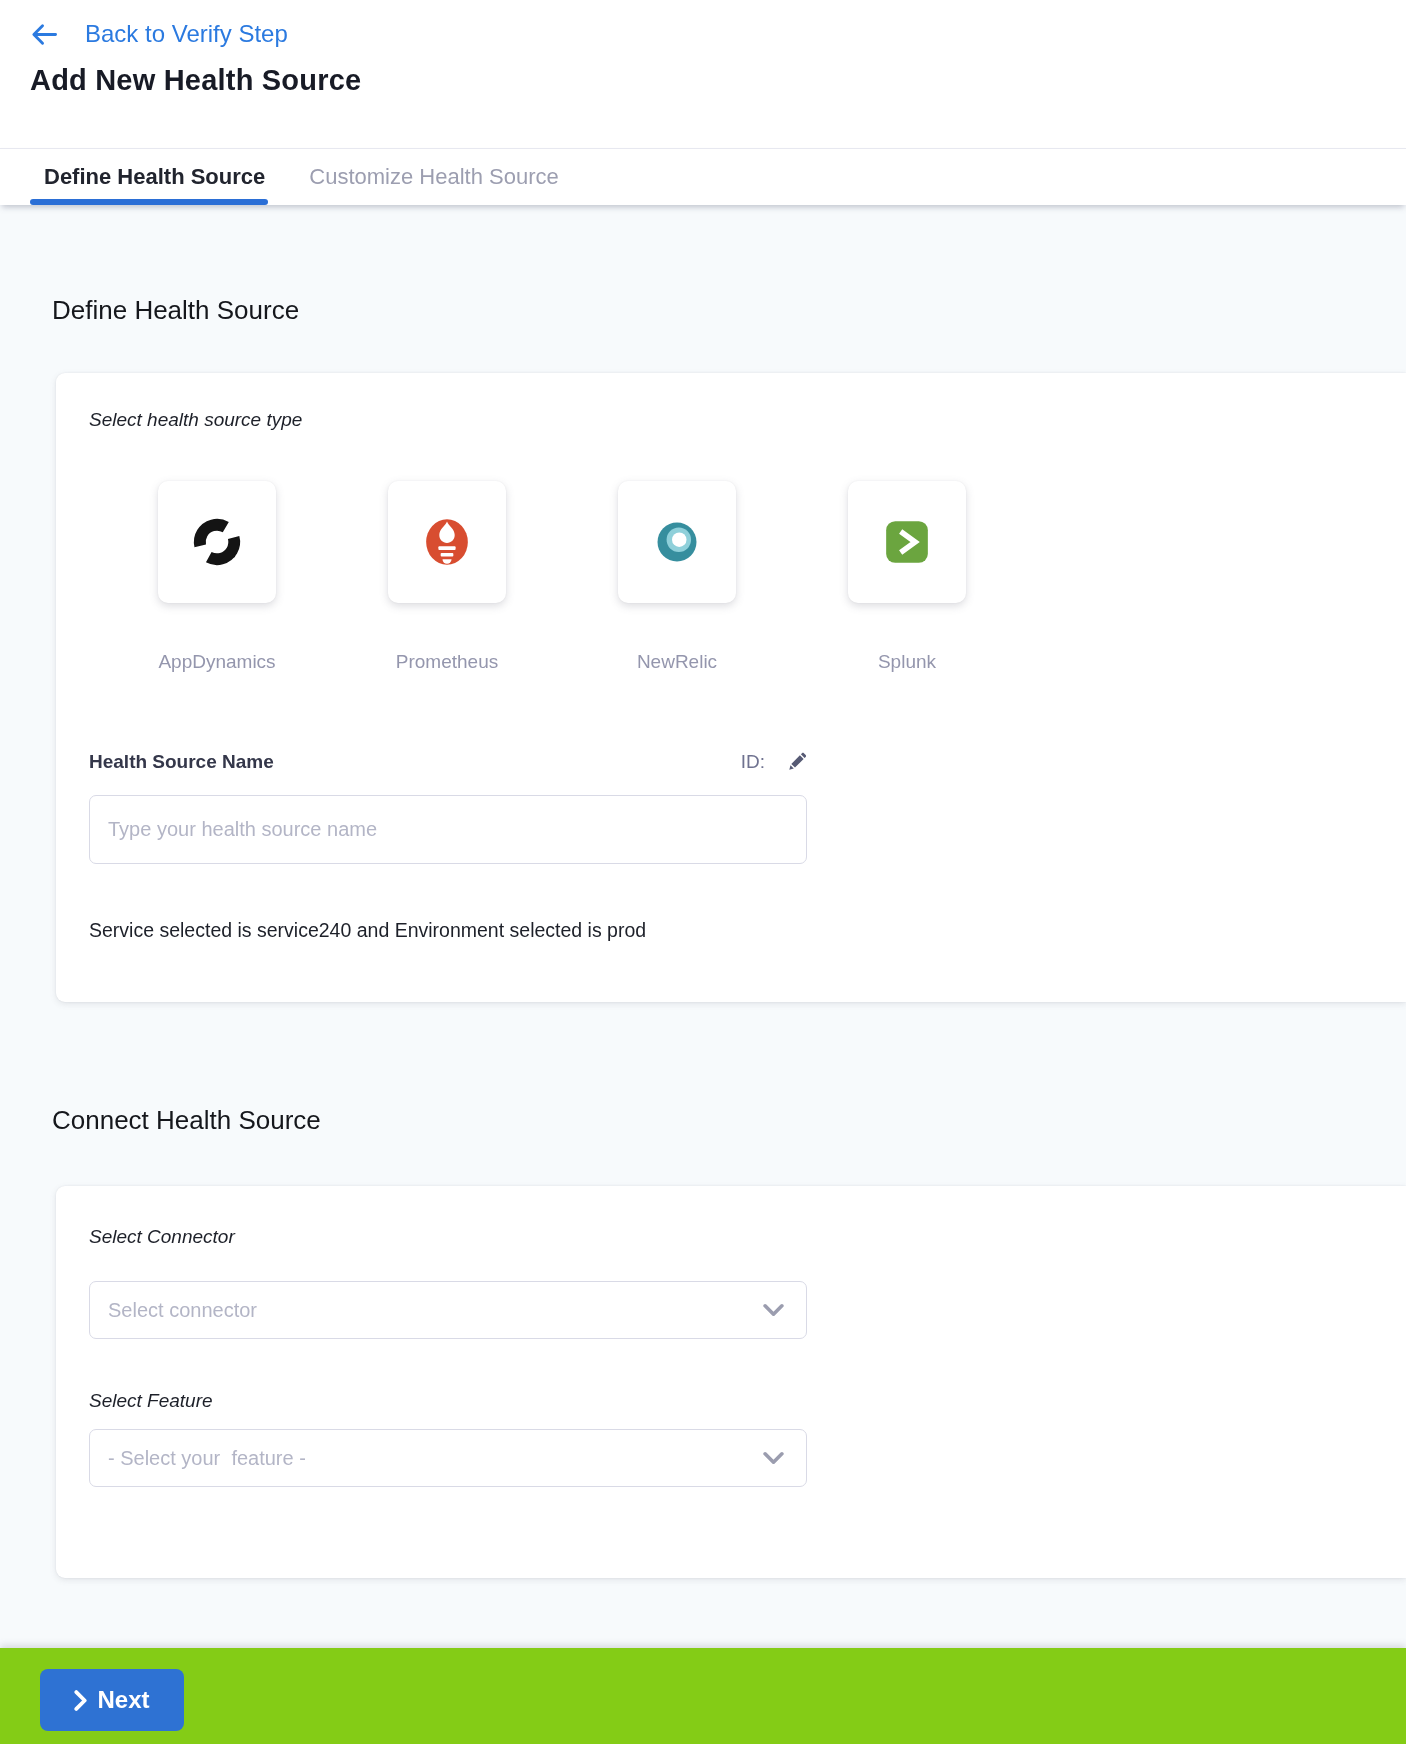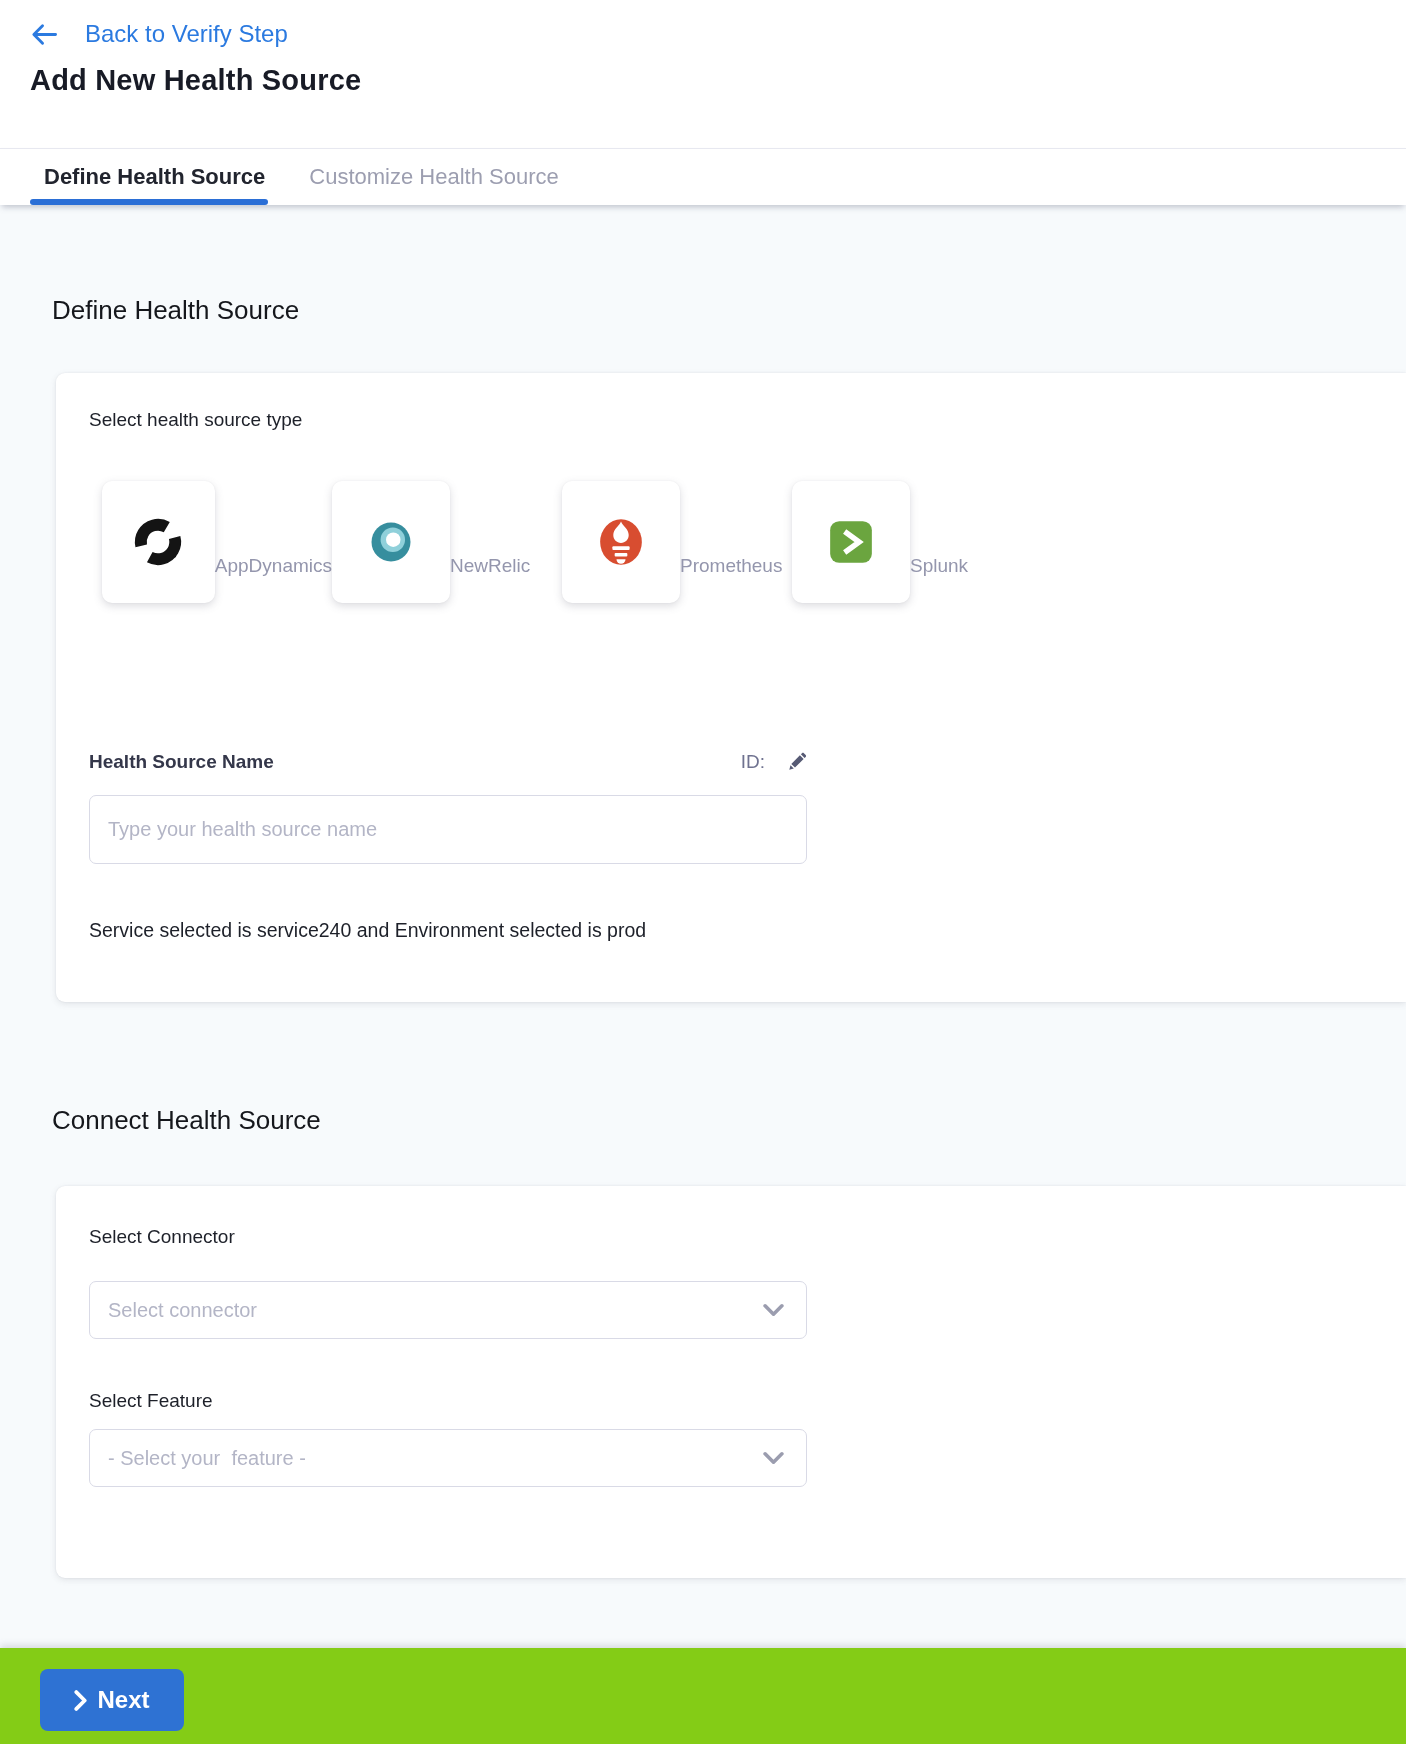--- a/index.html
+++ b/index.html
@@ -24,26 +24,26 @@
   .content { position:absolute; left:0; top:205px; width:1406px; height:1443px; background:#f7fafc; }
   .section-heading { position:absolute; left:52px; font-size:26px; font-weight:400; color:#15171c; }
   .h-define { top:90px; }
   .h-connect { top:900px; }
 
   .card { position:absolute; left:56px; width:1350px; background:#ffffff; border-radius:9px 0 0 9px;
           box-shadow:0 0 2px rgba(40,41,61,.08), 0 2px 6px rgba(96,97,112,.14); }
   .card1 { top:168px; height:629px; }
   .card2 { top:981px; height:392px; }
 
-  .card-label { position:absolute; left:33px; font-size:19px; color:#1d2029; }
+  .card-label { position:absolute; left:33px; font-size:19px; color:#1d2029;font-style:italic; }
   .lbl-type { top:36px; }
 
   
   .tiles { position:absolute; left:46px; top:108px; display:flex; }
-  .tile-wrap { width:230px; display:flex; flex-direction:row; align-items:center; }
+  .tile-wrap { width:230px; display:flex; flex-direction:column; align-items:center; }
   .tile { width:118px; height:122px; background:#ffffff; border-radius:10px; cursor:pointer;
           box-shadow:0 3px 9px rgba(96,97,112,.22), 0 0 2px rgba(40,41,61,.06);
           display:flex; align-items:center; justify-content:center; }
   .tile svg { width:58px; height:58px; }
   .tile-label { margin-top:48px; font-size:19px; color:#9496ad; white-space:nowrap; }
 
   
   .name-row { position:absolute; left:33px; top:378px; width:718px; display:flex; justify-content:space-between; align-items:flex-end; }
   .field-label { font-size:19px; font-weight:bold; color:#34374a; }
   .id-block { display:flex; align-items:center; gap:22px; }
@@ -113,42 +113,42 @@
             </span>
           </div>
           <div class="tile-label">AppDynamics</div>
         </div>
 
 
         <div class="tile-wrap">
           <div class="tile">
             <span style="display:flex;">
               <svg viewBox="0 0 64 64">
-                <circle cx="32" cy="32" r="21.5" fill="#368e9e"></circle>
-                <circle cx="34" cy="29.5" r="13.5" fill="#8fd0da"></circle>
-                <circle cx="34.5" cy="29.5" r="8" fill="#ffffff"></circle>
-              </svg>
-            </span>
-          </div>
-          <div class="tile-label">NewRelic</div>
-        </div>
-
-        <div class="tile-wrap">
-          <div class="tile">
-            <span style="display:flex;">
-              <svg viewBox="0 0 64 64">
                 <ellipse cx="32" cy="32" rx="23" ry="25" fill="#d84d30"></ellipse>
                 <path fill="#ffffff" d="M32 9.5c2 5 8.5 8.5 8.5 14.8 0 5-3.8 8.7-8.5 8.7s-8.5-3.7-8.5-8.7c0-6.3 6.5-9.8 8.5-14.8z"></path>
                 <rect x="22.5" y="36.8" width="19" height="4" rx="1" fill="#ffffff"></rect>
                 <rect x="25" y="44.2" width="14" height="3.8" rx="1" fill="#ffffff"></rect>
                 <path d="M27 51h10a5 5 0 0 1-10 0z" fill="#ffffff"></path>
               </svg>
             </span>
           </div>
           <div class="tile-label">Prometheus</div>
+        </div>
+
+        <div class="tile-wrap">
+          <div class="tile">
+            <span style="display:flex;">
+              <svg viewBox="0 0 64 64">
+                <circle cx="32" cy="32" r="21.5" fill="#368e9e"></circle>
+                <circle cx="34" cy="29.5" r="13.5" fill="#8fd0da"></circle>
+                <circle cx="34.5" cy="29.5" r="8" fill="#ffffff"></circle>
+              </svg>
+            </span>
+          </div>
+          <div class="tile-label">NewRelic</div>
         </div>
 
         <div class="tile-wrap">
           <div class="tile">
             <span style="display:flex;">
               <svg viewBox="0 0 64 64">
                 <rect x="9" y="9" width="46" height="46" rx="10" fill="#6ba53f"></rect>
                 <path d="M25 20.5 L41 32 L25 43.5" stroke="#ffffff" stroke-width="6" fill="none"></path>
               </svg>
             </span>

